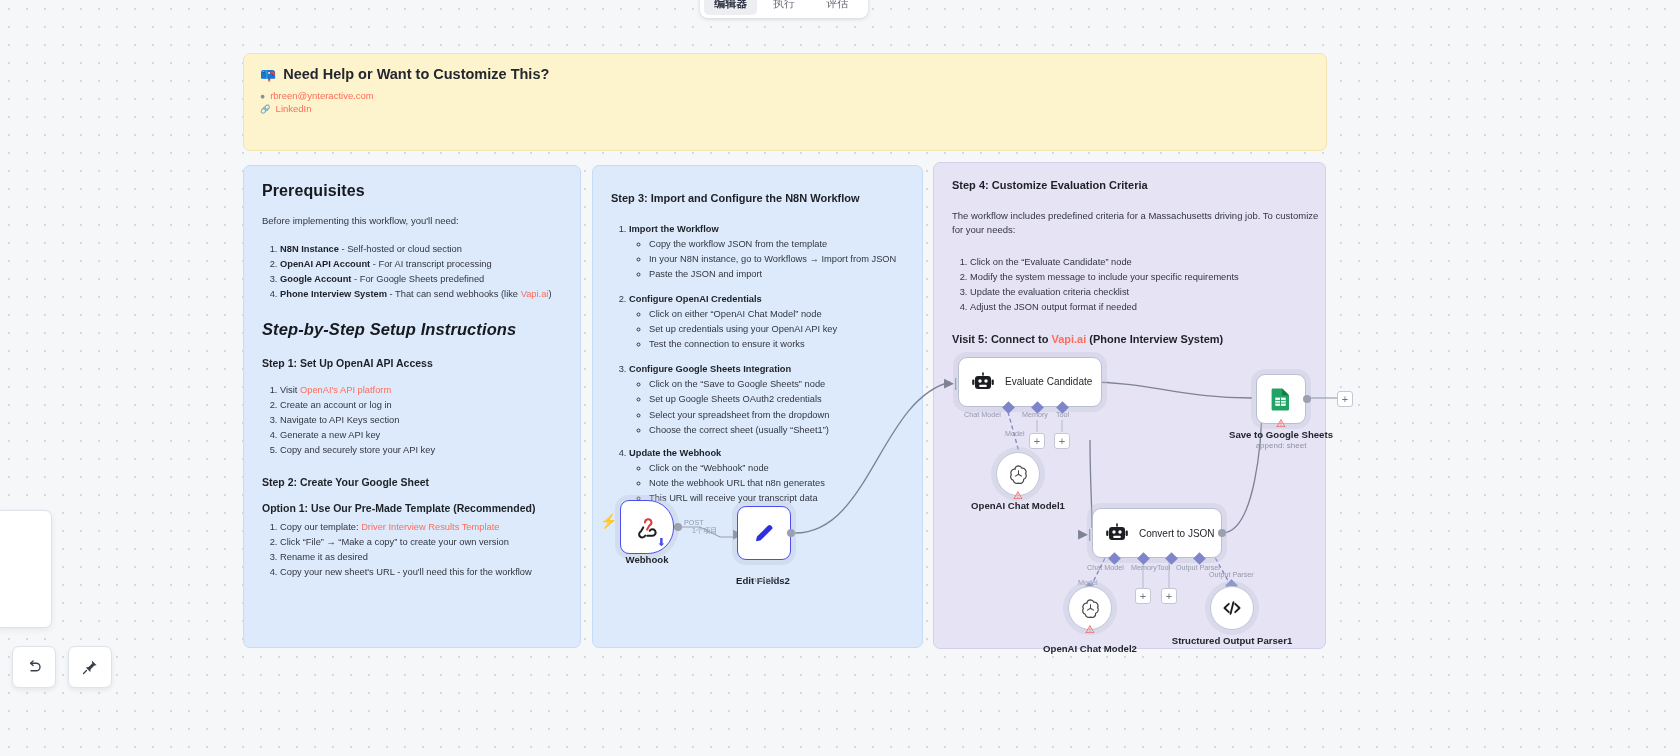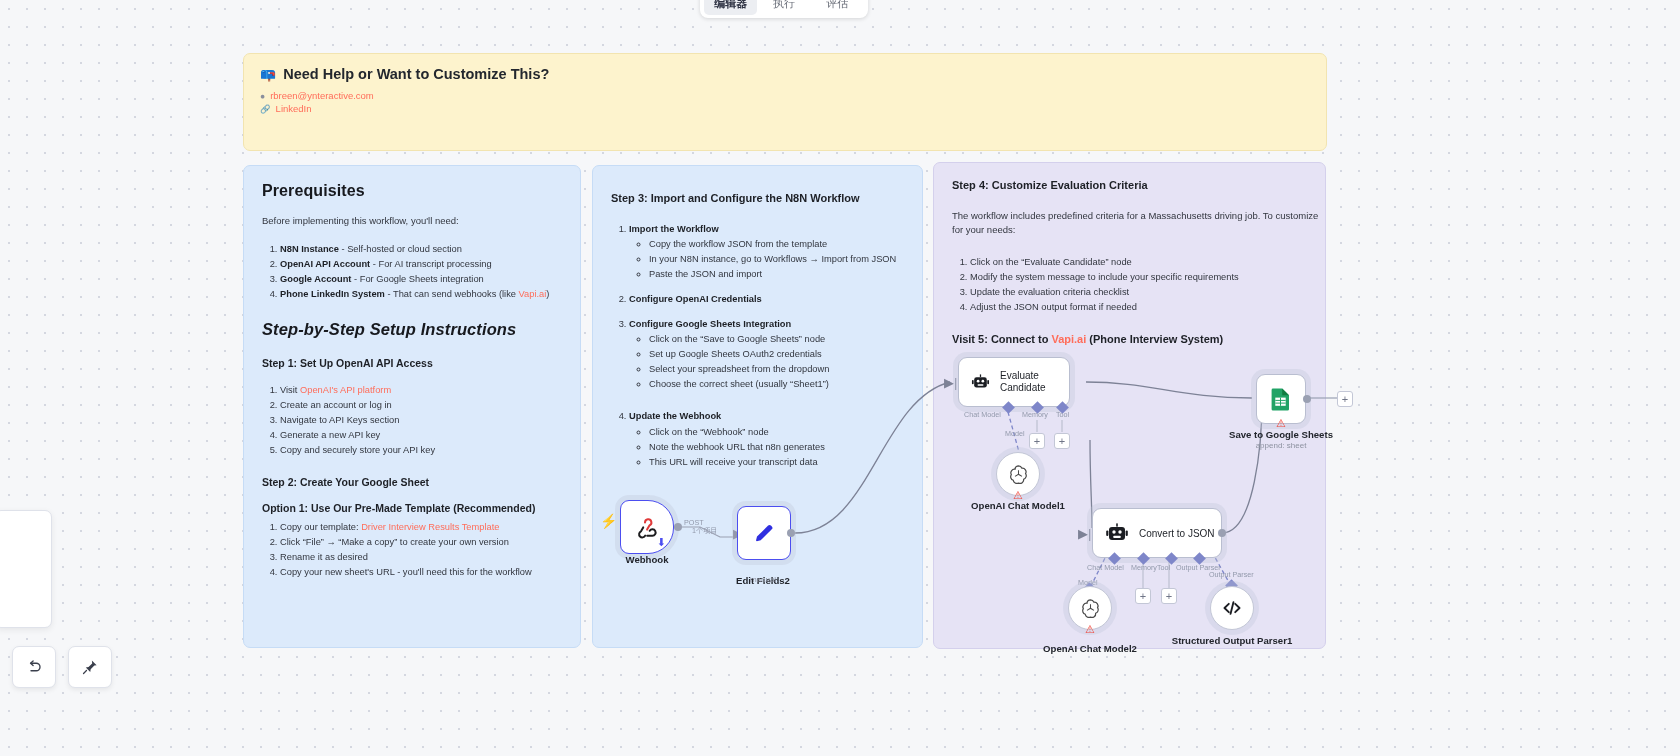--- a/index.html
+++ b/index.html
@@ -185,22 +185,22 @@
   </div>
 
   <div class="note note-blue" id="note-prereq">
     <h1>Prerequisites</h1>
     <div class="sp14"></div>
     <p>Before implementing this workflow, you'll need:</p>
     <div class="sp14"></div>
     <ol>
       <li><b>N8N Instance</b><span> - Self-hosted or cloud section</span></li>
       <li><b>OpenAI API Account</b><span> - For AI transcript processing</span></li>
-      <li><b>Google Account</b><span> - For Google Sheets integration</span></li>
-      <li><b>Phone LinkedIn System</b><span> - That can send webhooks (like </span><span class="lnk">Vapi.ai</span><span>)</span></li>
+      <li><b>Google Account</b><span> - For Google Sheets predefined</span></li>
+      <li><b>Phone Interview System</b><span> - That can send webhooks (like </span><span class="lnk">Vapi.ai</span><span>)</span></li>
     </ol>
     <div class="sp18"></div>
     <h1 class="h1b">Step-by-Step Setup Instructions</h1>
     <div class="sp18"></div>
     <h3>Step 1: Set Up OpenAI API Access</h3>
     <div class="sp14"></div>
     <ol>
       <li><span>Visit </span><span class="lnk">OpenAI's API platform</span></li>
       <li>Create an account or log in</li>
       <li>Navigate to API Keys section</li>
@@ -226,30 +226,35 @@
     <div class="sp18"></div>
     <ol>
       <li><b>Import the Workflow</b>
         <ul>
           <li>Copy the workflow JSON from the template</li>
           <li>In your N8N instance, go to Workflows → Import from JSON</li>
           <li>Paste the JSON and import</li>
         </ul>
       </li>
       <li style="margin-top:10px"><b>Configure OpenAI Credentials</b>
+        <ul>
+          <li>Click on either “OpenAI Chat Model” node</li>
+          <li>Set up credentials using your OpenAI API key</li>
+          <li>Test the connection to ensure it works</li>
+        </ul>
       </li>
       <li style="margin-top:10px"><b>Configure Google Sheets Integration</b>
         <ul>
           <li>Click on the “Save to Google Sheets” node</li>
           <li>Set up Google Sheets OAuth2 credentials</li>
           <li>Select your spreadsheet from the dropdown</li>
           <li>Choose the correct sheet (usually “Sheet1”)</li>
         </ul>
       </li>
-      <li style="margin-top:17px"><b>Update the Webhook</b>
+      <li style="margin-top:8px"><b>Update the Webhook</b>
         <ul>
           <li>Click on the “Webhook” node</li>
           <li>Note the webhook URL that n8n generates</li>
           <li>This URL will receive your transcript data</li>
         </ul>
       </li>
     </ol>
   </div>
 
   <div class="note note-lilac" id="note-step45">
@@ -312,21 +317,21 @@
   <div class="node-rect accent-blue" style="left:737px; top:506px; width:54px; height:54px;">
     <svg width="24" height="24" viewBox="0 0 24 24">
       <path d="M4 19.5 5 15.6 16.1 4.6a2 2 0 0 1 2.8 0l.9.9a2 2 0 0 1 0 2.8L8.7 19.3 4.8 20.3z" fill="#2f2fe0"></path>
     </svg>
   </div>
   <span class="port" style="left:787px; top:529px;"></span>
   <div class="node-label" style="left:763px; top:563px;margin-top:12px;">Edit Fields2</div>
   <div class="node-sub" style="left:763px; top:575px;">manual</div>
 
   <span class="arrow-in" style="left:944px; top:376px;">▶|</span>
-  <div class="node-rect" style="left:958px; top:357px; width:112px; height:50px; justify-content:flex-start; padding-left:12px; gap:10px;">
+  <div class="node-rect" style="left:958px; top:357px; width:144px; height:50px; justify-content:flex-start; padding-left:12px; gap:10px;">
     <svg width="24" height="24" viewBox="0 0 24 24">
       <rect x="4" y="6" width="16" height="13" rx="3" fill="#1b1d22"></rect>
       <circle cx="9" cy="11" r="1.7" fill="#fff"></circle>
         <circle cx="15" cy="11" r="1.7" fill="#fff"></circle>
       <rect x="8.2" y="14.8" width="7.6" height="2.1" rx="1" fill="#fff"></rect>
       <rect x="11.2" y="2.4" width="1.6" height="3.2" fill="#1b1d22"></rect>
       <rect x="1.2" y="9.6" width="2.2" height="5.4" rx="1" fill="#1b1d22"></rect>
       <rect x="20.6" y="9.6" width="2.2" height="5.4" rx="1" fill="#1b1d22"></rect>
     </svg>
     <span style="font-size:10px; color:#1d2026; line-height:1.25; font-weight:500;">Evaluate Candidate</span>

